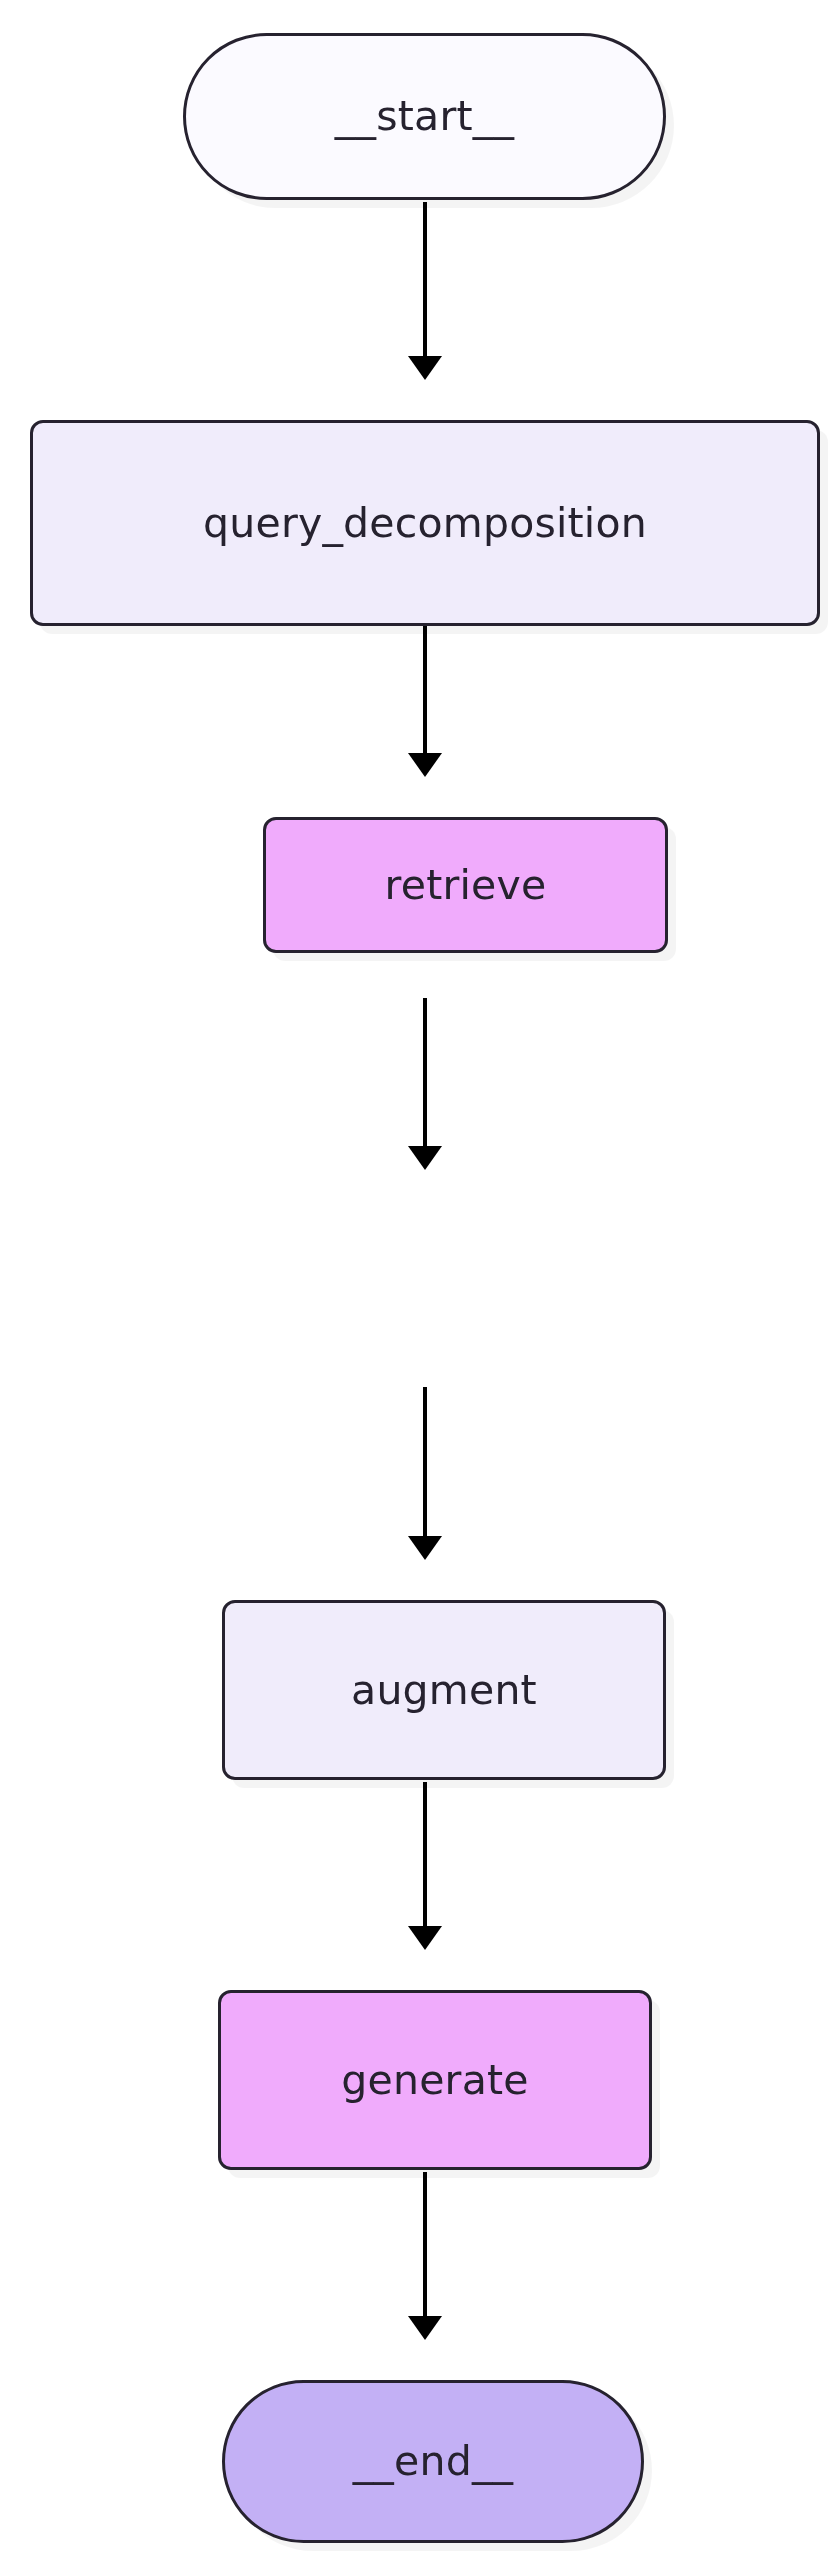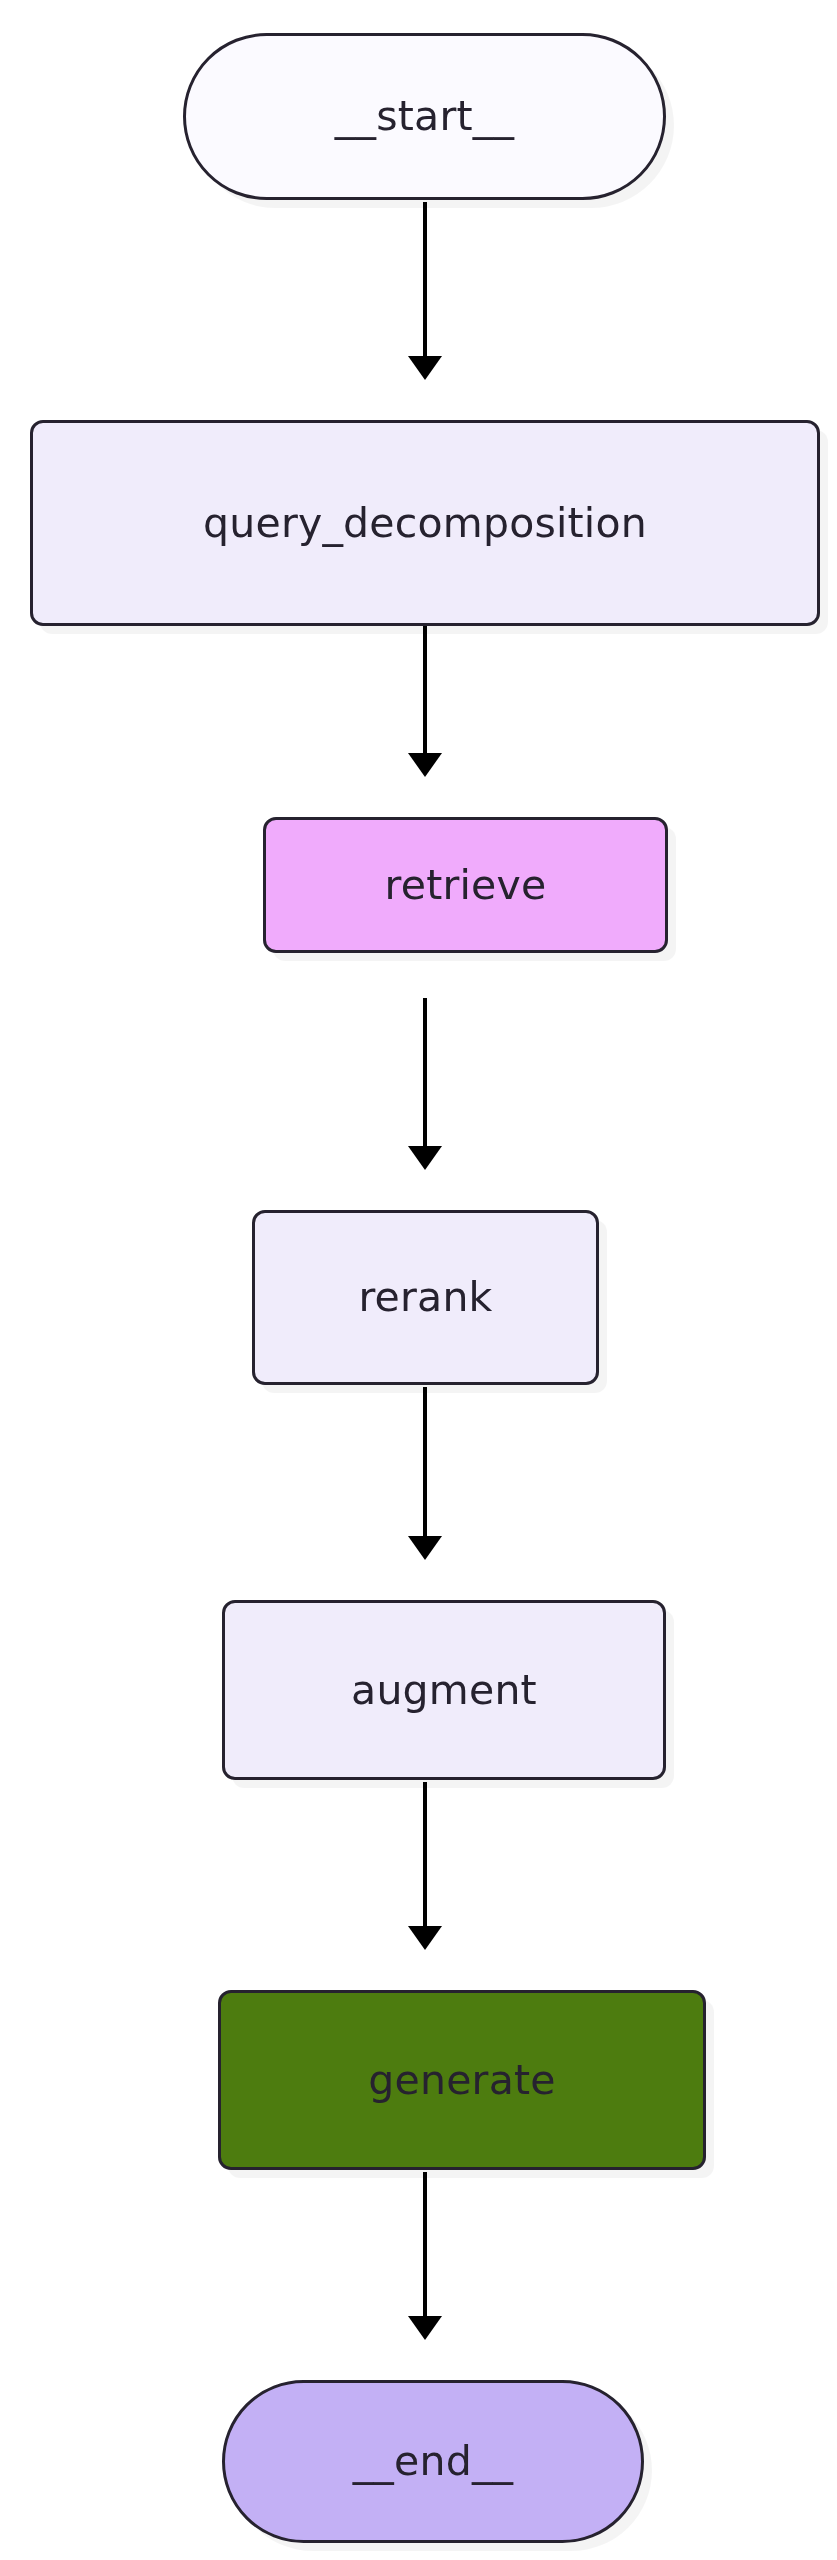--- a/index.html
+++ b/index.html
@@ -99,25 +99,22 @@
     </div>
     <div class="node shape-stadium" style="left: 183px; top: 33px; width: 483px; height: 167px; background: rgb(251, 250, 255); border-color: rgb(38, 34, 47);">
       <span class="node-label" style="color: rgb(38, 34, 47);">__start__</span>
     </div>
     <div class="node shape-round" style="left: 30px; top: 420px; width: 790px; height: 206px; background: rgb(240, 236, 251); border-color: rgb(38, 34, 47);">
       <span class="node-label" style="color: rgb(38, 34, 47);">query_decomposition</span>
     </div>
     <div class="node shape-round" style="left: 223px; top: 817px; width: 405px; height: 136px; background: #f0abfc; border-color: rgb(38, 34, 47); margin-left: 40px;">
       <span class="node-label" style="color: rgb(38, 34, 47);">retrieve</span>
     </div>
-    <div class="node shape-round" style="left: 252px; top: 1210px; width: 347px; height: 175px; background: rgb(240, 236, 251); border-color: rgb(38, 34, 47);">
-      <span class="node-label" style="color: rgb(38, 34, 47);">rerank</span>
-    </div>
     <div class="node shape-round" style="left: 222px; top: 1600px; width: 444px; height: 180px; background: rgb(240, 236, 251); border-color: rgb(38, 34, 47);">
       <span class="node-label" style="color: rgb(38, 34, 47);">augment</span>
     </div>
-    <div class="node shape-round" style="left: 218px; top: 1990px; width: 488px; height: 180px; background: #4d7c0f; border-color: rgb(38, 34, 47);">
+    <div class="node shape-round" style="left: 218px; top: 1990px; width: 434px; height: 180px; background: #f0abfc; border-color: rgb(38, 34, 47);">
       <span class="node-label" style="color: rgb(38, 34, 47);">generate</span>
     </div>
     <div class="node shape-stadium" style="left: 222px; top: 2380px; width: 422px; height: 163px; background: rgb(195, 176, 245); border-color: rgb(38, 34, 47);">
       <span class="node-label" style="color: rgb(38, 34, 47); text-align: center;">__end__</span>
     </div>
   </div>
 
 </body></html>

